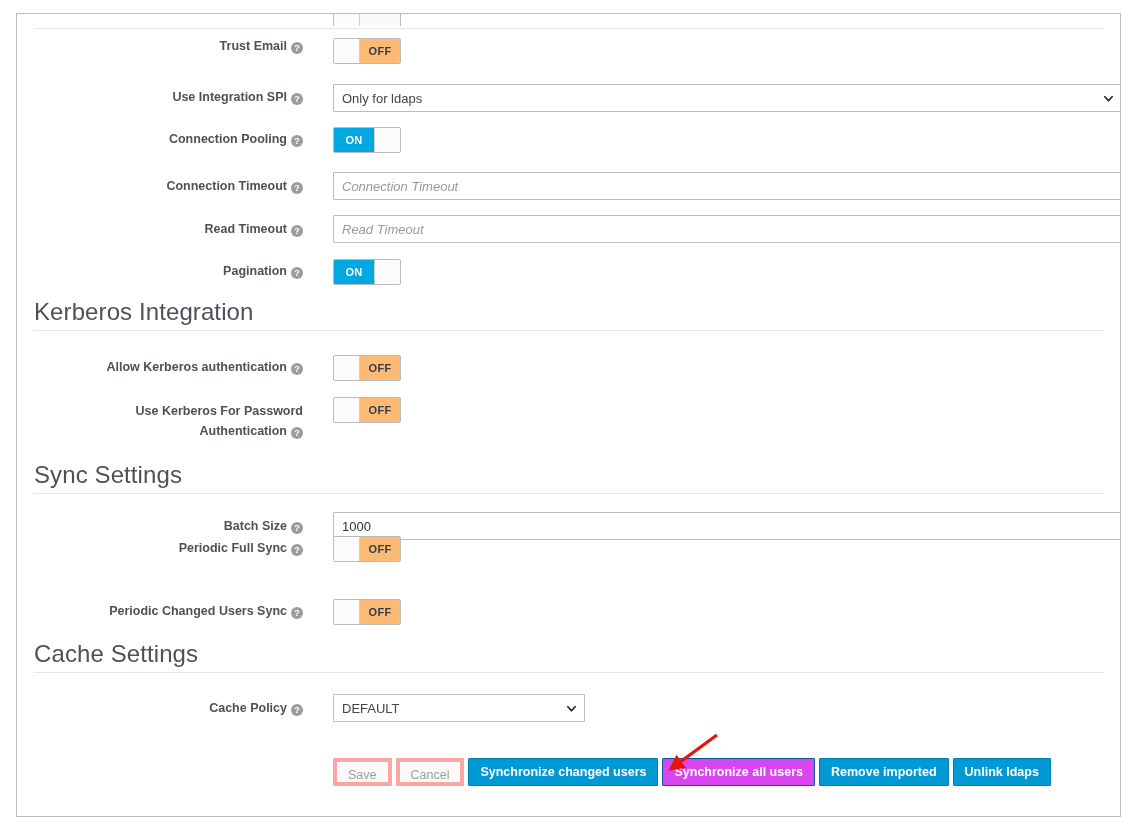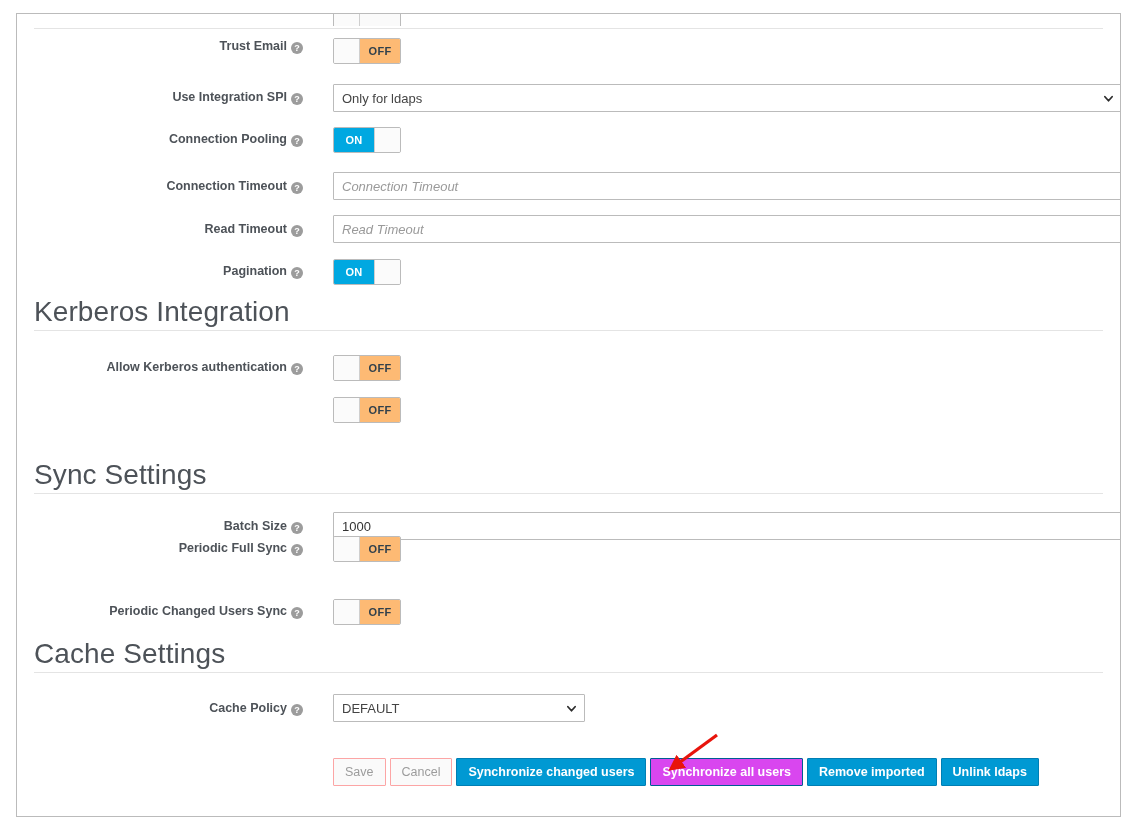--- a/index.html
+++ b/index.html
@@ -195,21 +195,21 @@
   .sel-cache { width: 252px; }
 
   
   .section {
     position: absolute;
     left: 17px;
     width: 1069px;
   }
   .section h2 {
     margin: 0;
-    font-size: 28px;
+    font-size: 24px;
     font-weight: normal;
     color: #4d5258;
     line-height: 26px;
     letter-spacing: .1px;
   }
   .section .rule {
     margin-top: 5px;
     border-top: 1px solid #e4e4e4;
     height: 0;
   }
@@ -259,21 +259,21 @@
     font-size: 12.5px;
     font-family: "Liberation Sans", sans-serif;
     border-radius: 1px;
     cursor: pointer;
     line-height: 26px;
     white-space: nowrap;
     border: 1px solid transparent;
   }
   .btn-default {
     background: #fafafa;
-    border: 1px solid #fca5a5;
+    border: 4px solid #fca5a5;
     color: #9c9c9c;
   }
   .btn-primary {
     background: #0099d3;
     border: 1px solid #007fb4;
     color: #ffffff;
     font-weight: bold;
   }
   .btn-primary.active-hover {
     background: #d946ef;
@@ -378,20 +378,21 @@
           <div class="switch">
             <div class="track">
               <div class="knob left-knob"></div>
               <div class="seg seg-label-off">OFF</div>
             </div>
           </div>
         </div>
       </div>
 
       <div class="form-row" style="top:383px; height:48px;">
+        <div class="lbl two-line" style="top:4px; width:240px; right:817px;"><span>Use Kerberos For Password Authentication</span><span class="help-icon">?</span></div>
         <div class="ctrl">
           <div class="switch">
             <div class="track">
               <div class="knob left-knob"></div>
               <div class="seg seg-label-off">OFF</div>
             </div>
           </div>
         </div>
       </div>
 

